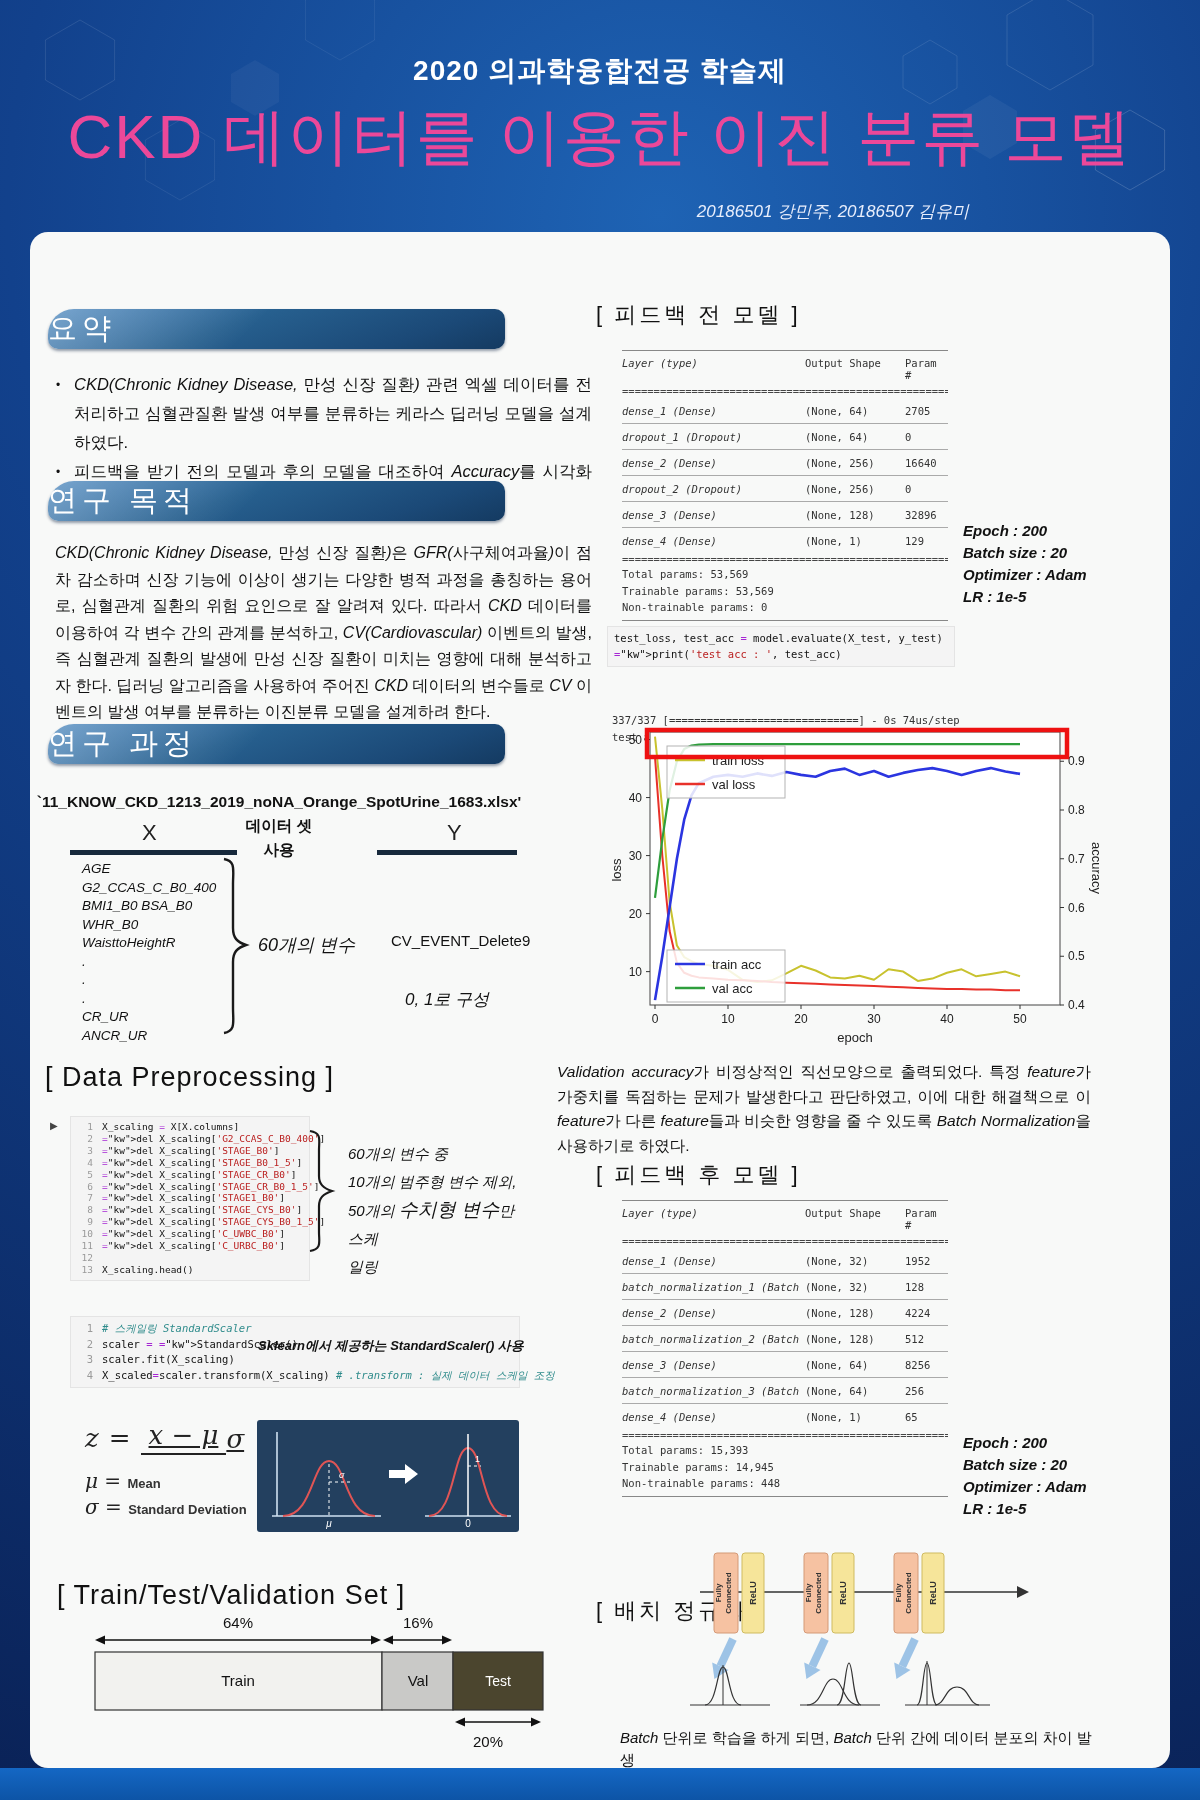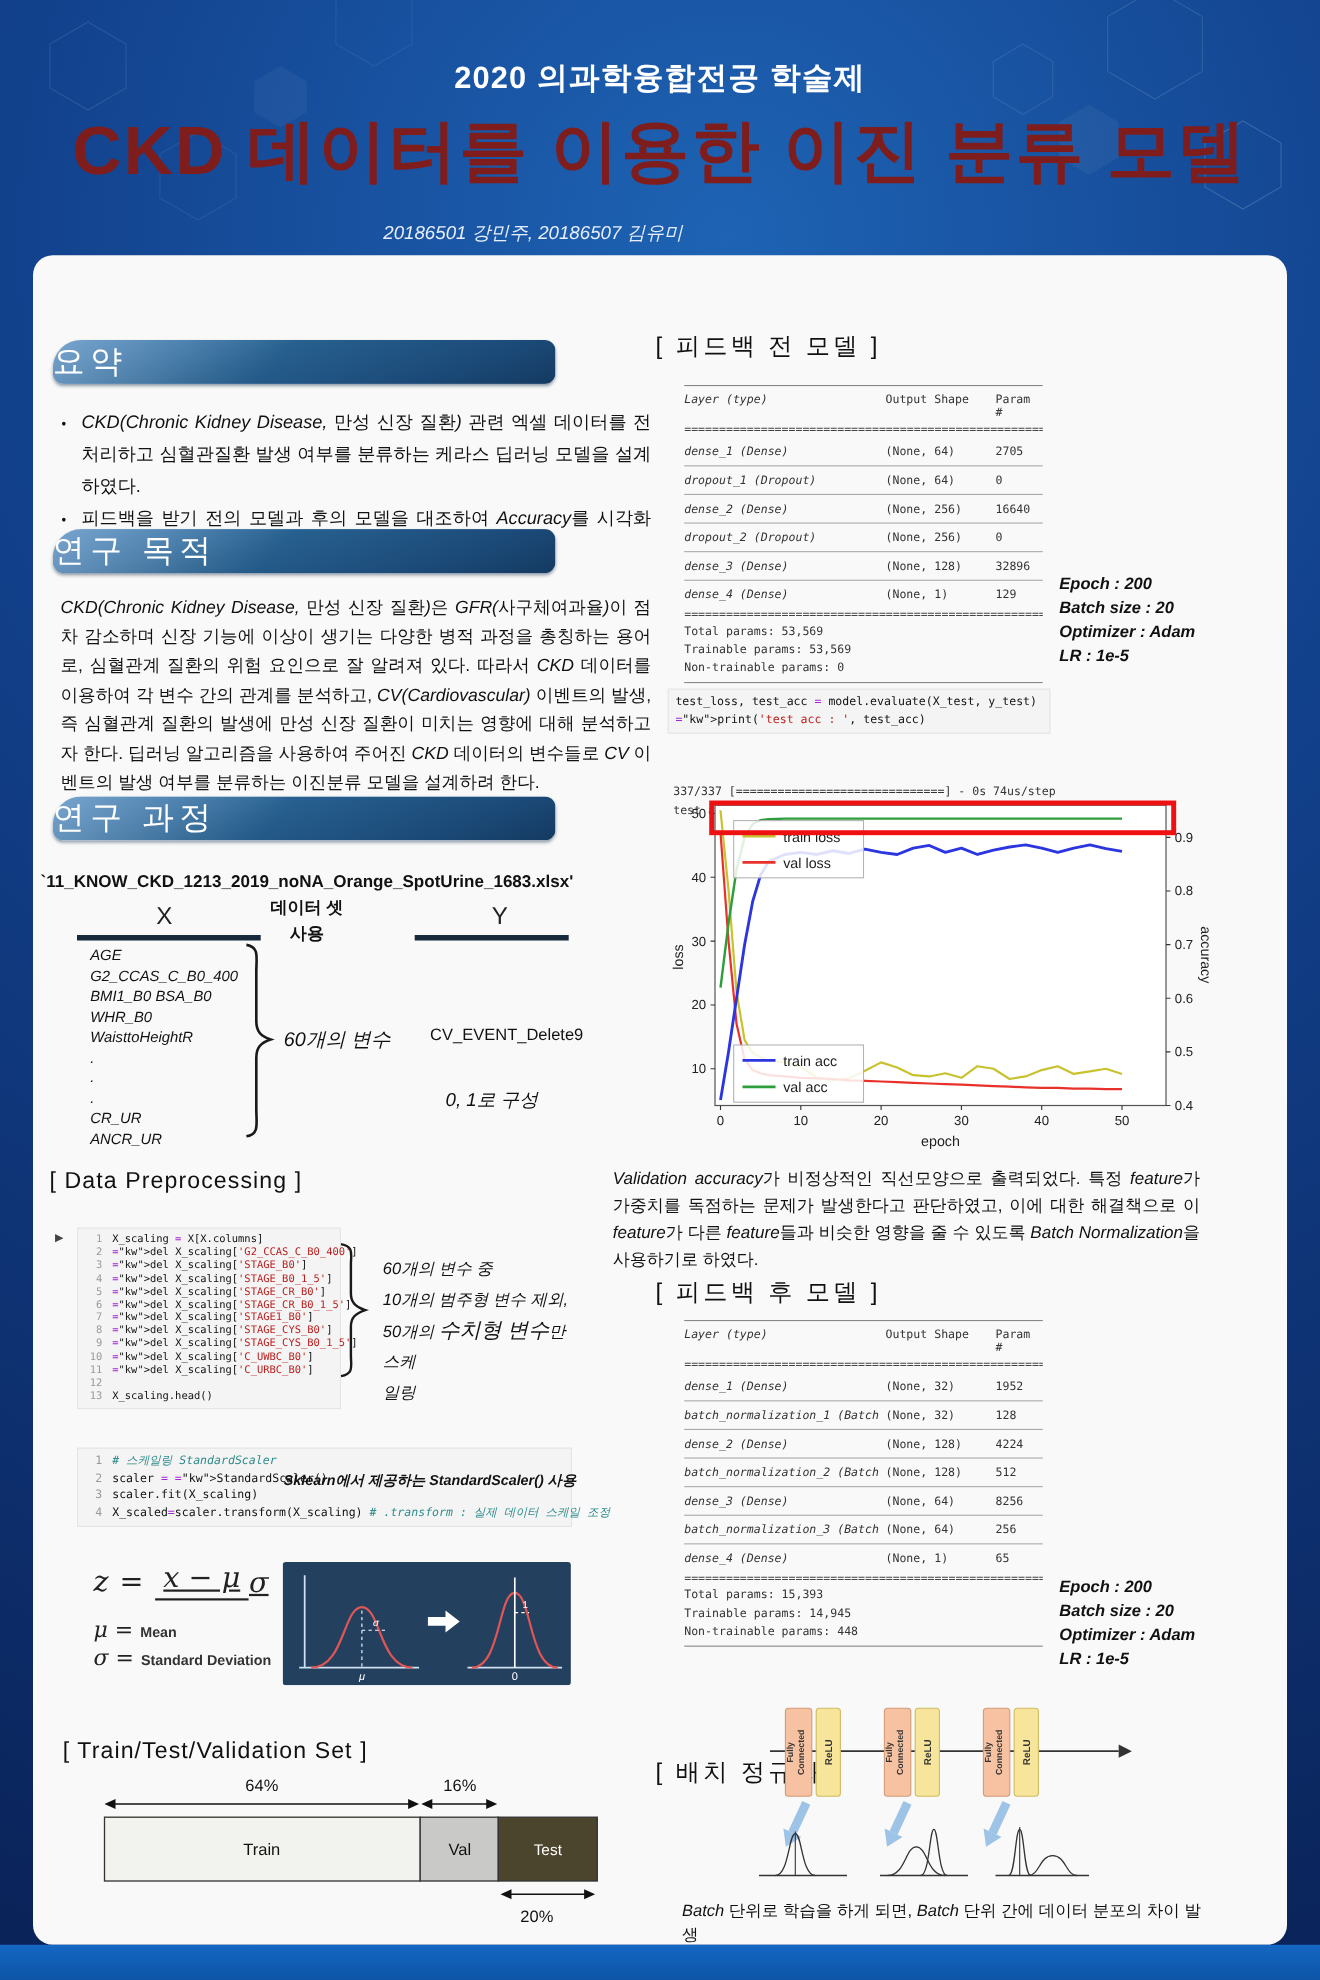--- a/index.html
+++ b/index.html
@@ -3,22 +3,22 @@
 <meta charset="utf-8">
 <style>
   * { margin:0; padding:0; box-sizing:border-box; }
   body { width:1200px; height:1800px; position:relative; overflow:hidden;
          font-family:"Liberation Sans","DejaVu Sans",sans-serif;
          background: radial-gradient(circle at 55% 12%, #1e63b4 0%, #12418c 38%, #0a2257 100%); }
   .abs { position:absolute; }
 
   
   .hdr-event { left:0; top:52px; width:1200px; text-align:center; color:#fff; font-size:28px; font-weight:bold; letter-spacing:1px; }
-  .hdr-title { left:0; top:95px; width:1200px; text-align:center; color:#7f1d1d; font-size:62px; font-weight:bold; letter-spacing:2px; }
-  .hdr-authors { left:0; top:200px; width:969px; text-align:center; color:#e8eefc; font-size:17px; font-style:italic; }
+  .hdr-title { left:0; top:95px; width:1200px; text-align:center; color:#ec4899; font-size:62px; font-weight:normal; letter-spacing:2px; }
+  .hdr-authors { left:0; top:200px; width:969px; text-align:right; color:#e8eefc; font-size:17px; font-style:italic; }
   .hexes { left:0; top:0; width:1200px; height:240px; }
   .bottom-strip { left:0; top:1768px; width:1200px; height:32px; background:linear-gradient(180deg,#1467c4,#0d54a6); }
 
   
   .card { left:30px; top:232px; width:1140px; height:1536px; background:#f8f9f8; border-radius:18px; }
 
   
   .secbar { height:40px; border-radius:26px 10px 10px 10px; color:#fff; font-size:29px; letter-spacing:5px;
             display:flex; align-items:center; justify-content:flex-start;
             background: linear-gradient(135deg, rgba(255,255,255,.30) 0%, rgba(255,255,255,0) 45%), linear-gradient(160deg,#3f7fba 0%,#27608f 40%,#1b4977 78%,#143a61 100%);
@@ -30,21 +30,21 @@
   .para { font-size:16px; line-height:26.5px; color:#111; text-align:justify; }
 
   .dataset { width:492px; text-align:center; font-size:15.5px; font-weight:bold; color:#111; line-height:24px; }
   .xy-head { font-size:22px; color:#222; }
   .xy-rule { height:5px; background:#17293c; }
   .varlist { font-style:italic; font-size:13.5px; line-height:18.5px; color:#111; }
   .note-big { font-style:italic; font-size:18px; color:#111; }
   .yvar { font-size:15px; color:#111; }
   .ynote { font-style:italic; font-size:17px; color:#111; }
 
-  .bracket-h { font-size:21px; color:#111; letter-spacing:1px; font-weight:500; }
+  .bracket-h { font-size:27px; color:#111; letter-spacing:1px; font-weight:500; }
   .bracket-h.kr { font-size:22px; letter-spacing:3px; }
 
   
   .codebox { background:#f4f4f4; border:1px solid #e4e4e4; padding:4px 6px; font-family:"DejaVu Sans Mono","Liberation Mono",monospace; color:#111; }
   .cline { white-space:pre; }
   .ln { display:inline-block; width:16px; text-align:right; margin-right:9px; color:#9a9a9a; }
   .str { color:#ba2121; }
   .cmt { color:#2e8b8b; font-style:italic; }
   .op { color:#a626d4; }
   .code1 { font-size:9.5px; line-height:11.9px; }

